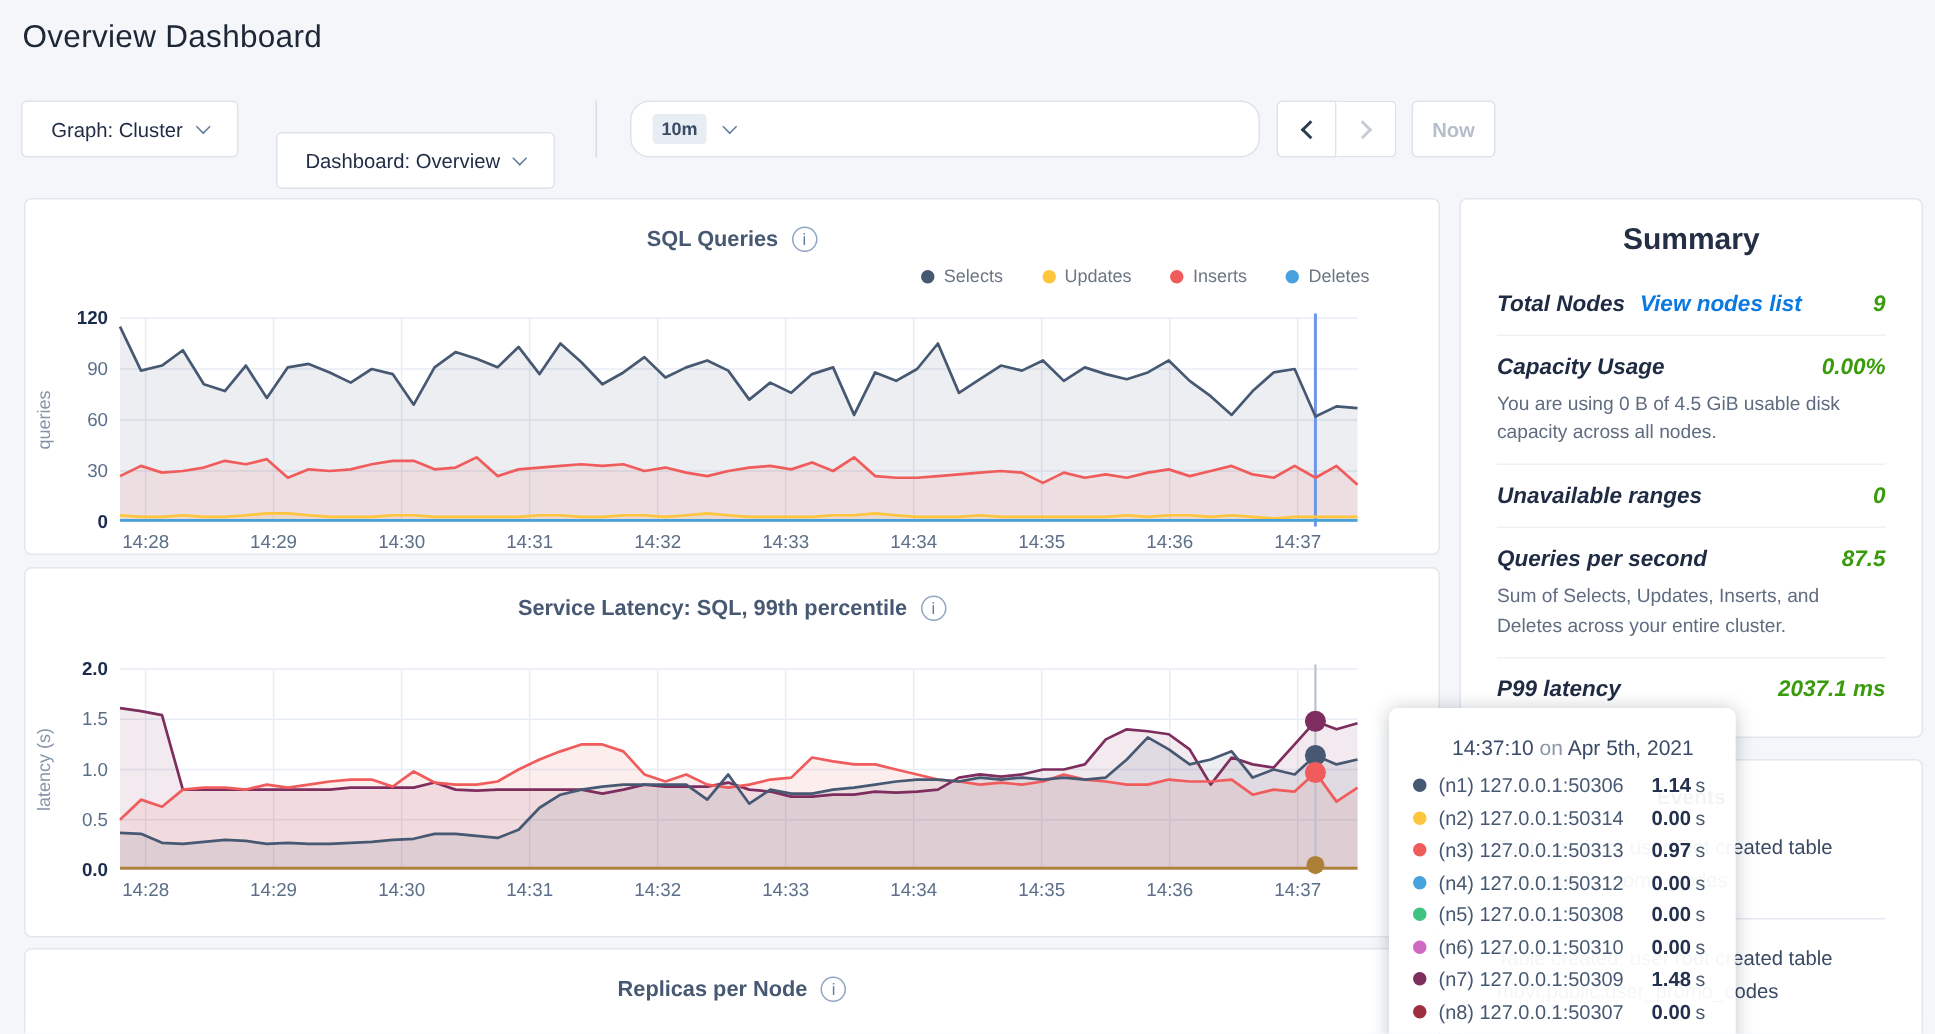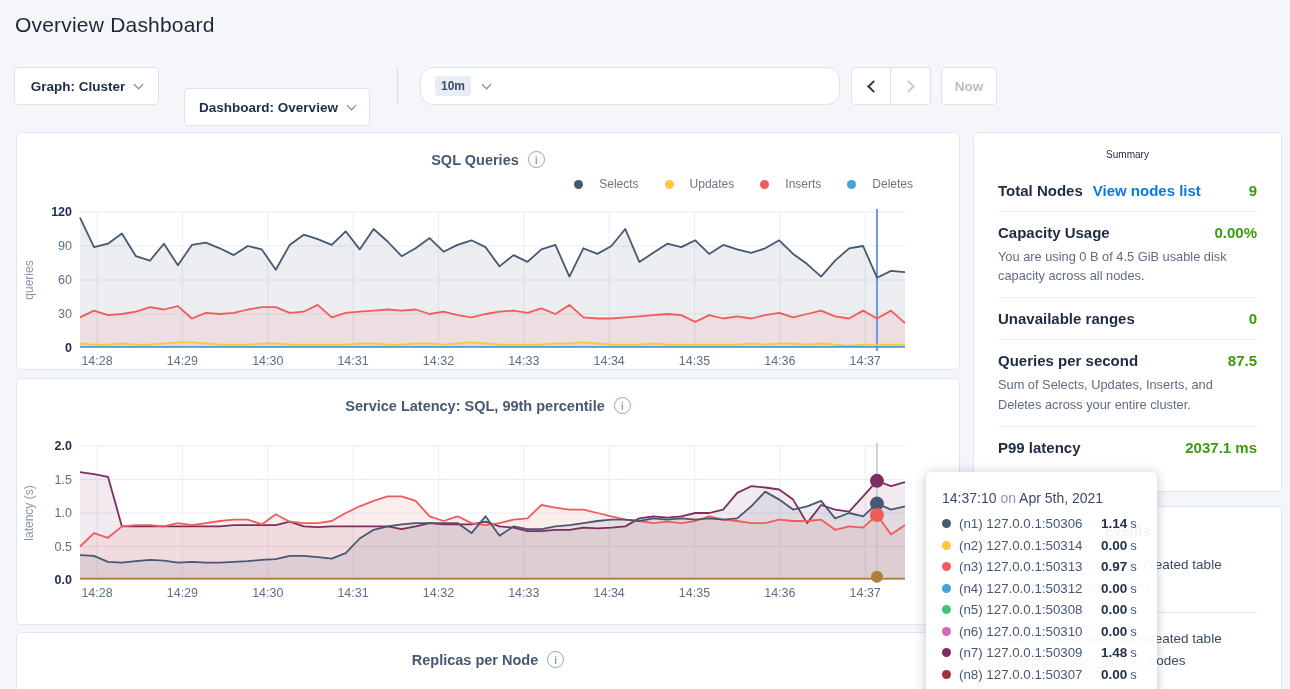--- a/index.html
+++ b/index.html
@@ -6,21 +6,21 @@
   html,body { width:1290px; height:689px; overflow:hidden; }
   body {
     position:relative; background:#f4f6fa; color:#242f45;
     font-family:"Liberation Sans", sans-serif; font-size:14px;
   }
   h1 { position:absolute; left:15px; top:13px; font-size:21px; font-weight:400; color:#1d2736; letter-spacing:.2px; }
 
   
   .ctl { position:absolute; top:67px; height:38px; background:#fff; border:1px solid #dde3ea; border-radius:4px;
          display:flex; align-items:center; cursor:pointer; }
-  .dd-label { font-size:13.5px; font-weight:bold; color:#1f2c45; }
+  .dd-label { font-size:13.5px; font-weight:normal; color:#1f2c45; }
   .chev { display:inline-block; width:7px; height:7px; border-right:1.7px solid #5f7d9e; border-bottom:1.7px solid #5f7d9e; }
   .chev.down { transform:rotate(45deg); margin-top:-3px; }
   #graph-dd   { left:14px;  width:145px; justify-content:center; gap:10px; }
   #dash-dd    { left:184px; width:186px; justify-content:center; gap:10px;margin-top:21px; }
   .vdivider   { position:absolute; left:397px; top:67px; height:38px; width:1px; background:#d7dde6; }
   #timepicker { left:420px; width:420px; padding:0 14px; gap:12px;border-radius:13px; }
   .time-badge { background:#e8edf3; color:#394b66; font-size:12px; font-weight:bold; padding:3px 6px; border-radius:3px; }
   .time-label { font-size:14px; font-weight:bold; color:#1f2c45; flex:1; }
   .nav-btns { position:absolute; left:851px; top:67px; display:flex; }
   .nav-btn { width:40px; height:38px; background:#fff; border:1px solid #dde3ea; display:flex; align-items:center; justify-content:center; cursor:pointer; }
@@ -37,49 +37,49 @@
   #panel-latency  { left:16px;  top:378px; width:944px; height:247px; }
   #panel-replicas { left:16px;  top:632px; width:944px; height:130px; }
   #panel-summary  { left:973px; top:132px; width:309px; height:360px; }
   #panel-events   { left:973px; top:506px; width:309px; height:300px; padding:0 24px; }
 
   .chart-title-row { display:flex; justify-content:center; align-items:center; gap:9px; padding-top:18px; }
   .chart-title { font-size:14.5px; font-weight:bold; color:#475872; }
   .info-icon { width:17px; height:17px; border:1px solid #91a5c1; border-radius:50%; color:#5f7d9e;
                font-size:11px; display:flex; align-items:center; justify-content:center; cursor:pointer; }
   .legend { position:absolute; top:44px; right:46px; display:flex; gap:26px; }
-  .legend-item { display:flex; align-items:center; gap:16px; cursor:pointer; }
+  .legend-item { display:flex; align-items:center; gap:6px; cursor:pointer; }
   .legend-dot { width:9px; height:9px; border-radius:50%; }
   .legend-label { font-size:12px; color:#6b7684; }
   svg.chart { position:absolute; left:0; top:74px; }
   #panel-latency svg.chart { top:62px; }
   svg text { font-family:"Liberation Sans", sans-serif; }
 
   
   #panel-summary { padding:16px 24px; }
-  .summary-title { text-align:center; font-size:10px; font-weight:normal; color:#242f45; margin-bottom:10px; }
+  .summary-title { text-align:center; font-size:20px; font-weight:bold; color:#242f45; margin-bottom:10px; }
   .sum-row { padding:12px 0; border-bottom:1px solid #edf1f5; }
   .sum-row:last-child { border-bottom:none; }
-  .sum-main { display:flex; align-items:baseline; }
+  .sum-main { display:flex; align-items:baseline;font-style:italic; }
   .sum-label { font-size:15px; font-weight:bold; color:#1f2b43; }
   .sum-link  { font-size:15px; font-weight:bold; color:#0a79e0; margin-left:10px; cursor:pointer; }
   .sum-value { font-size:15px; font-weight:bold; color:#3a9c0d; margin-left:auto; }
   .sum-desc  { font-size:12.8px; color:#5f6c80; line-height:1.5; margin-top:6px; }
 
   
   .events-title { text-align:center; font-size:14px; font-weight:bold; color:#242f45; margin-top:16px; }
   .event-item { padding:15px 0; border-bottom:1px solid #e5eaf0; }
   .event-item:last-child { border-bottom:none; }
   .event-line { font-size:13.5px; color:#3a4a63; line-height:1.6; }
 
   
   #tooltip { position:absolute; left:926px; top:472px; width:231px; z-index:10;
              background:rgba(255,255,255,0.95); border-radius:6px; padding:18px 16px 16px 16px;
              box-shadow:0 1px 12px rgba(40,50,70,0.28); }
-  .tip-header { font-size:14px; color:#3b4a68; margin-bottom:7px; }
+  .tip-header { font-size:14px; color:#3b4a68; margin-bottom:7px;margin-left:26px; }
   .tip-on { color:#8a97ab; }
   .tip-row { display:flex; align-items:center; height:21.5px; }
   .tip-dot { width:9px; height:9px; border-radius:50%; flex:0 0 9px; margin-right:8px; }
   .tip-node { font-size:13.3px; color:#475872; width:142px; }
   .tip-val { font-size:13.5px; font-weight:bold; color:#24314d; }
   .tip-unit { font-size:13px; color:#475872; margin-left:3px; }
 </style>
 </head>
 <body>
 

